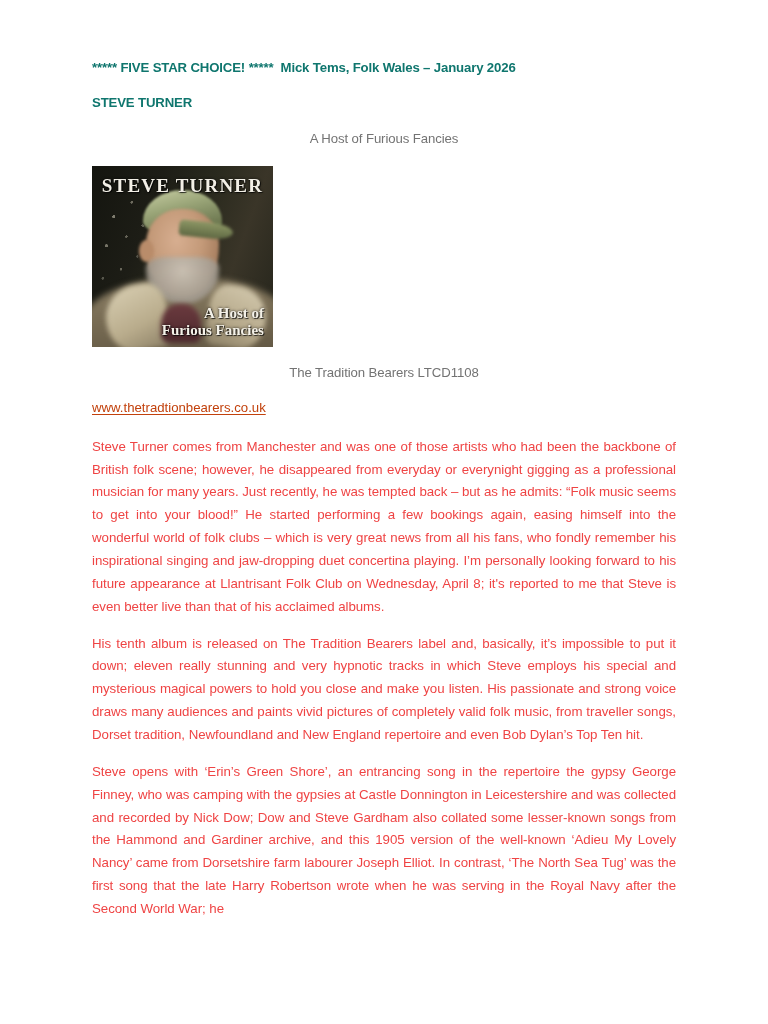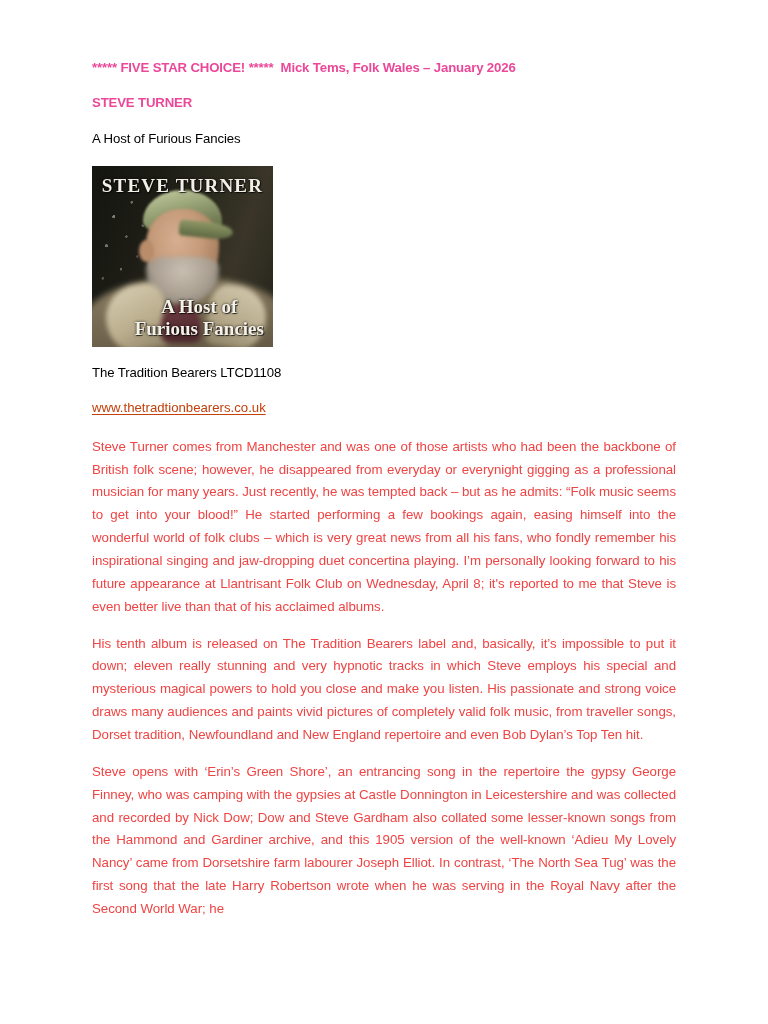--- a/index.html
+++ b/index.html
@@ -28,29 +28,30 @@
     top: 60px;
     width: 584px;
   }
   .hdr-bold {
     font-size: 13.2px;
     font-weight: bold;
     line-height: 1.2;
     letter-spacing: -0.15px;
     margin: 0 0 19.5px 0;
     white-space: pre;
-    color: #ec4899;
+    color: #0f766e;
   }
   .hdr-regular {
     font-size: 13.2px;
     font-weight: normal;
     line-height: 1.2;
     letter-spacing: -0.1px;
     margin: 0 0 19.5px 0;
-    color: #000000;
+    color: #737373;
+    text-align: center;
   }
   .album-wrap {
     margin: 0 0 18px 0;
     width: 181px;
     height: 181px;
     line-height: 0;
   }
   .album-cover {
     position: relative;
     width: 181px;
@@ -184,24 +185,24 @@
     letter-spacing: 1.2px;
     color: #f2efe6;
     text-shadow: 0 0 3px rgba(0,0,0,.85), 1px 1px 0 rgba(0,0,0,.6);
     line-height: 1;
     white-space: nowrap;
   }
   .album-title-bottom {
     position: absolute;
     right: 5%;
     bottom: 4.5%;
-    text-align: center;
+    text-align: right;
     font-family: "Liberation Serif", serif;
     font-weight: bold;
-    font-size: 19px;
+    font-size: 15px;
     color: #f4f1e8;
     text-shadow: 0 0 3px rgba(0,0,0,.85), 1px 1px 0 rgba(0,0,0,.6);
     line-height: 1.12;
   }
   .album-title-bottom .l1 { display: block; }
   .album-title-bottom .l2 { display: block; }
 
   .link-line {
     font-size: 13.2px;
     line-height: 1.2;

